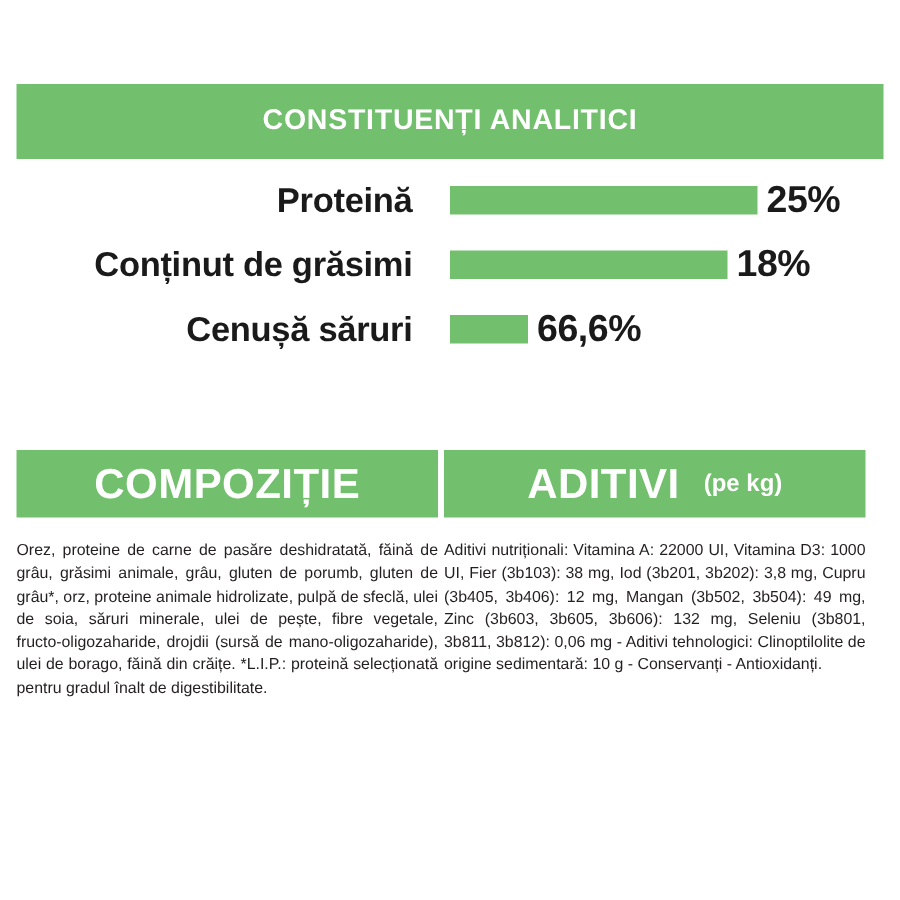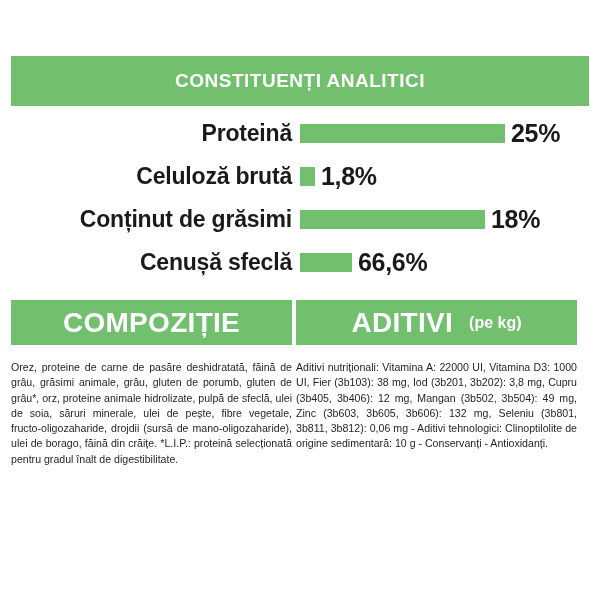--- a/index.html
+++ b/index.html
@@ -44,21 +44,21 @@
     width: 600px;
   }
   .chart-row {
     display: flex;
     align-items: center;
     height: 43px;
   }
   .chart-label {
     width: 300px;
     text-align: right;
-    padding-right: 8px;
+    padding-right: 25px;
     box-sizing: border-box;
     font-size: 23px;
     font-weight: bold;
     color: #1a1a1a;
     white-space: nowrap;
     letter-spacing: -0.2px;
   }
   .bar-zone {
     display: flex;
     align-items: center;
@@ -134,38 +134,31 @@
 <div id="chart">
 
   <div class="chart-row">
     <div class="chart-label">Proteină</div>
     <div class="bar-zone">
       <div class="bar" style="width: 205px;"></div>
       <div class="bar-value">25%</div>
     </div>
   </div>
 
-  <div class="chart-row">
-    <div class="chart-label">Celuloză brută</div>
-    <div class="bar-zone">
-      <div class="bar" style="width: 15px;"></div>
-      <div class="bar-value">1,8%</div>
-    </div>
-  </div>
 
   <div class="chart-row">
     <div class="chart-label">Conținut de grăsimi</div>
     <div class="bar-zone">
       <div class="bar" style="width: 185px;"></div>
       <div class="bar-value">18%</div>
     </div>
   </div>
 
   <div class="chart-row">
-    <div class="chart-label">Cenușă sfeclă</div>
+    <div class="chart-label">Cenușă săruri</div>
     <div class="bar-zone">
       <div class="bar" style="width: 52px;"></div>
       <div class="bar-value">66,6%</div>
     </div>
   </div>
 
 </div>
 
 <div id="sections">
 

